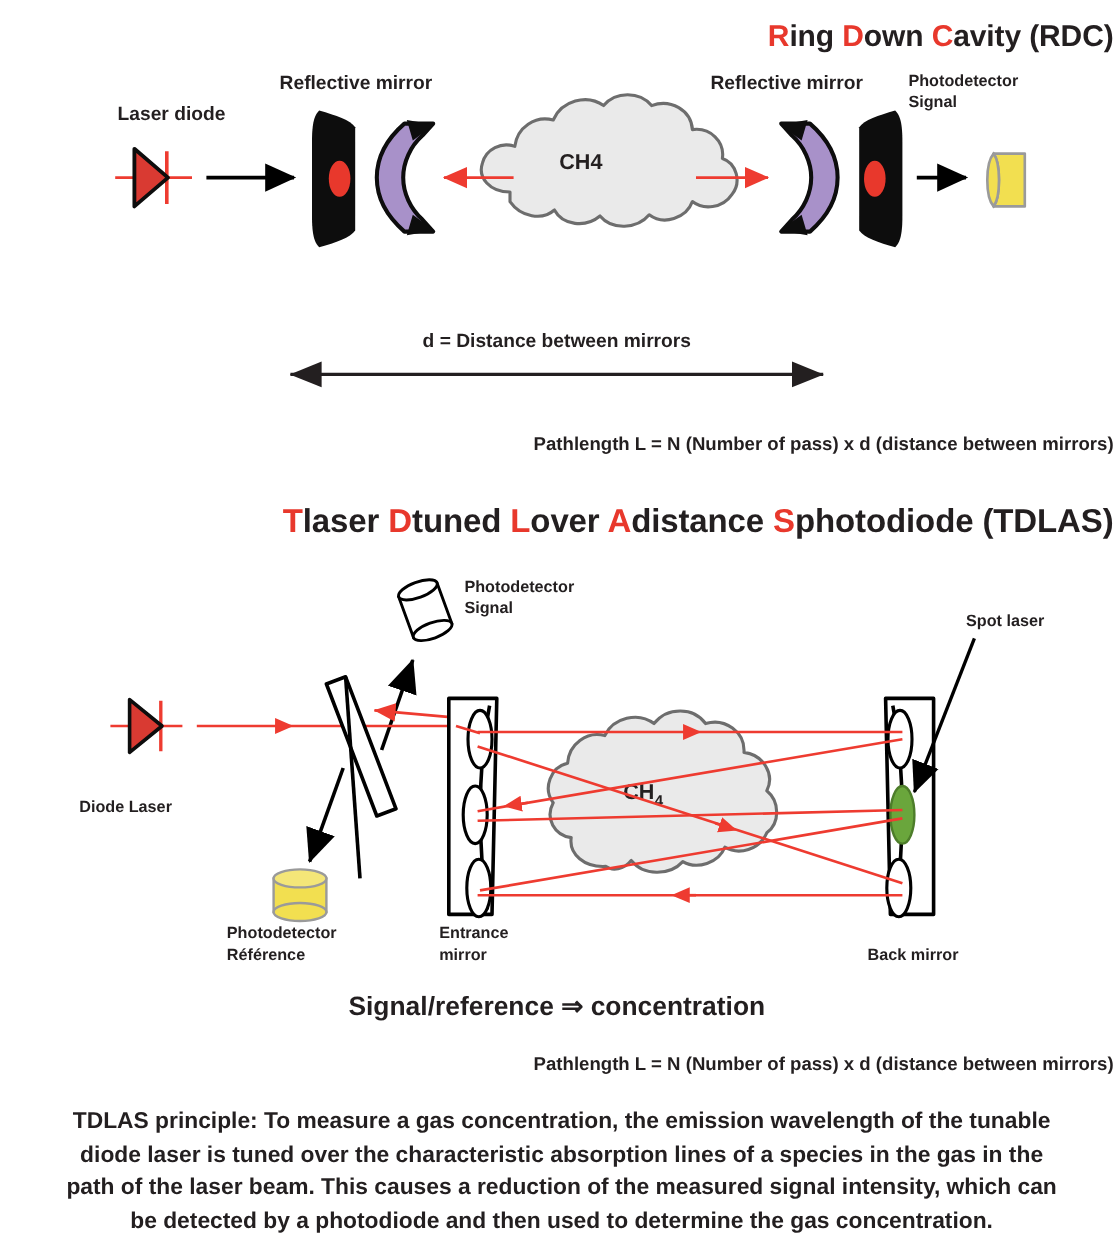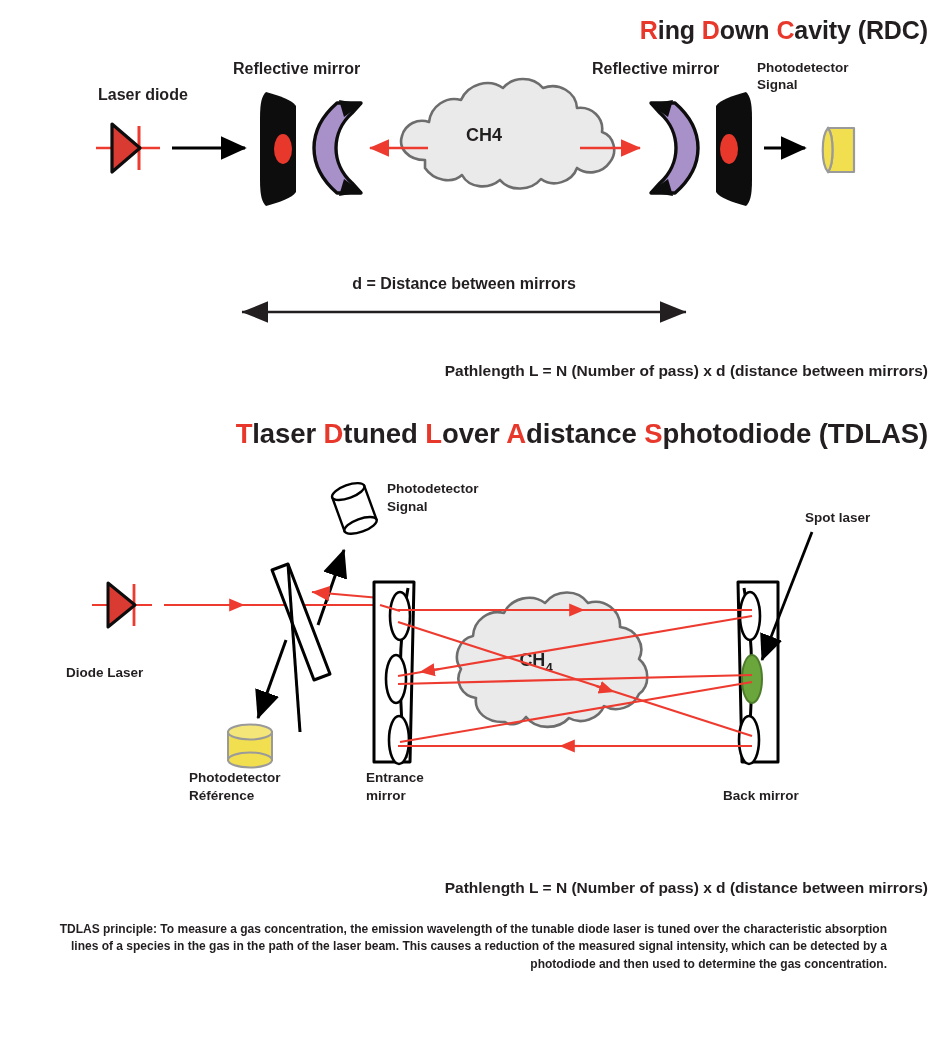--- a/index.html
+++ b/index.html
@@ -60,25 +60,25 @@
     text-align: center;
     font-size: 22px;
     font-weight: 700;
     color: #231f20;
   }
   #principle-block {
     position: absolute;
     top: 921px;
     left: 49px;
     width: 838px;
-    font-size: 12px;
+    font-size: 19px;
     font-weight: 700;
     line-height: 1.45;
     color: #231f20;
-    text-align: right;
+    text-align: center;
   }
   #principle-block .lead { font-weight: 700; }
   #principle-block .body { font-weight: 700; }
   svg { display: block; }
   .svg-layer {
     position: absolute;
     left: 0;
   }
   #rdc-svg { top: 60px; }
   #tdlas-svg { top: 470px; }
@@ -290,18 +290,19 @@
       <line x1="596" y1="216" x2="608" y2="220" stroke="#ee3b30" stroke-width="2.2" marker-end="url(#t-arrRedMid)"></line>
 
       <line x1="752" y1="276" x2="398" y2="276" stroke="#ee3b30" stroke-width="2.2"></line>
       <line x1="580" y1="276" x2="566" y2="276" stroke="#ee3b30" stroke-width="2.2" marker-end="url(#t-arrRedMid)"></line>
 
       <line x1="380" y1="135" x2="400" y2="141" stroke="#ee3b30" stroke-width="2.2"></line>
     </g>
   </svg>
   </div>
 
+  <div id="signal-ref-line">Signal/reference ⇒ concentration</div>
 
   <div class="caption-line" id="tdlas-formula">Pathlength L = N (Number of pass) x d (distance between mirrors)</div>
 
   <div id="principle-block"><span class="lead">TDLAS principle:</span><span class="body"> To measure a gas concentration, the emission wavelength of the tunable diode laser is tuned over the characteristic absorption lines of a species in the gas in the path of the laser beam. This causes a reduction of the measured signal intensity, which can be detected by a photodiode and then used to determine the gas concentration.</span></div>
 
 </div>
 
 </body></html>

